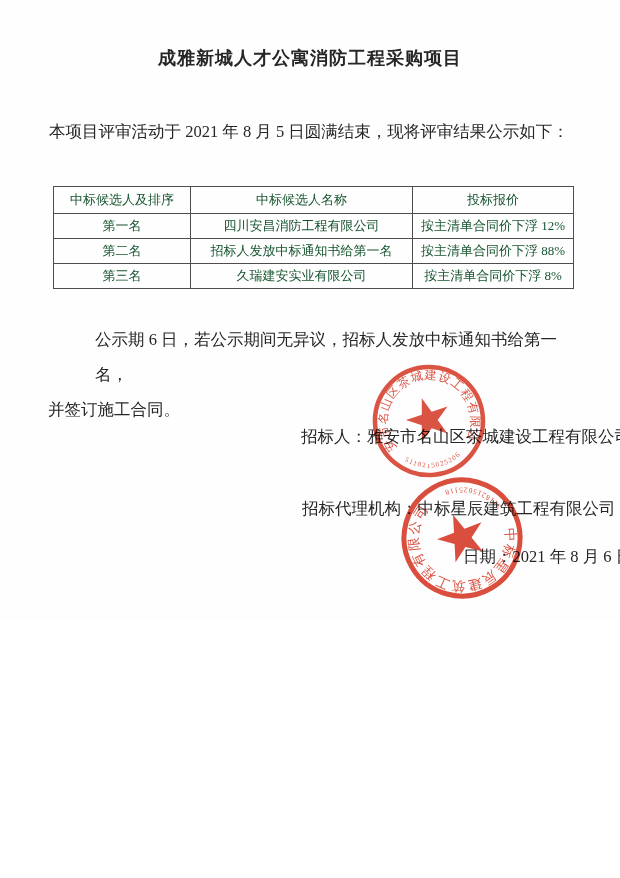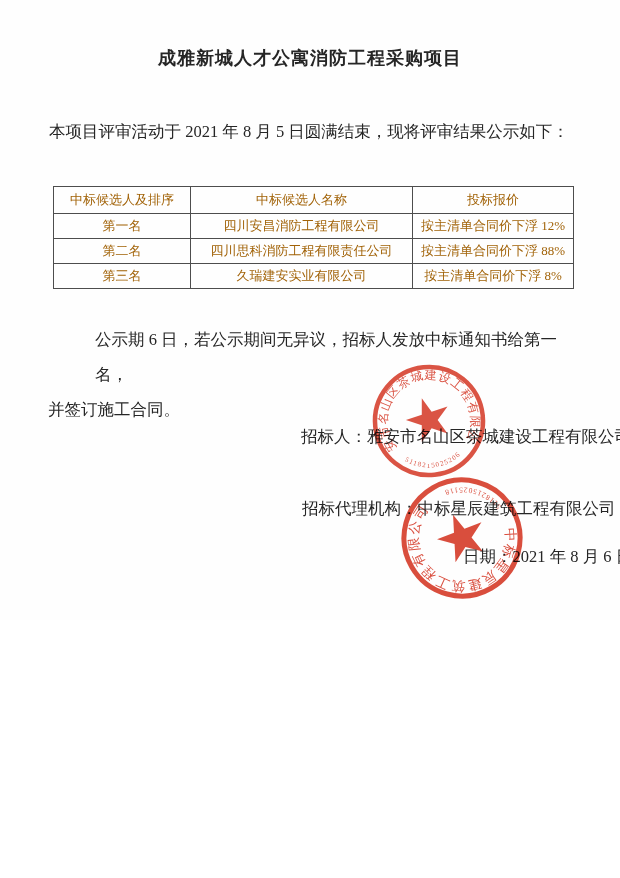--- a/index.html
+++ b/index.html
@@ -16,21 +16,21 @@
     text-align:center;font-size:18px;font-weight:bold;
     letter-spacing:1px;
   }
   .intro{
     position:absolute;top:120px;left:49px;width:530px;
     font-size:16.5px;line-height:24px;
   }
   .bid-table{
     position:absolute;top:186px;left:53px;
     border-collapse:collapse;table-layout:fixed;width:520px;
-    font-size:13px;color:#a16207;
+    font-size:13px;color:#14532d;
   }
   .bid-table td,.bid-table th{
     border:1px solid #4d4d4d;
     text-align:center;vertical-align:middle;
     font-weight:normal;padding:0;
     overflow:hidden;white-space:nowrap;
   }
   .bid-table thead th{height:26px;}
   .bid-table tbody td{height:24px;}
   .notice{
@@ -83,21 +83,21 @@
       </tr>
     </thead>
     <tbody>
       <tr>
         <td>第一名</td>
         <td>四川安昌消防工程有限公司</td>
         <td>按主清单合同价下浮 12%</td>
       </tr>
       <tr>
         <td>第二名</td>
-        <td>四川思科消防工程有限责任公司</td>
+        <td>招标人发放中标通知书给第一名</td>
         <td>按主清单合同价下浮 88%</td>
       </tr>
       <tr>
         <td>第三名</td>
         <td>久瑞建安实业有限公司</td>
         <td>按主清单合同价下浮 8%</td>
       </tr>
     </tbody>
   </table>
 

